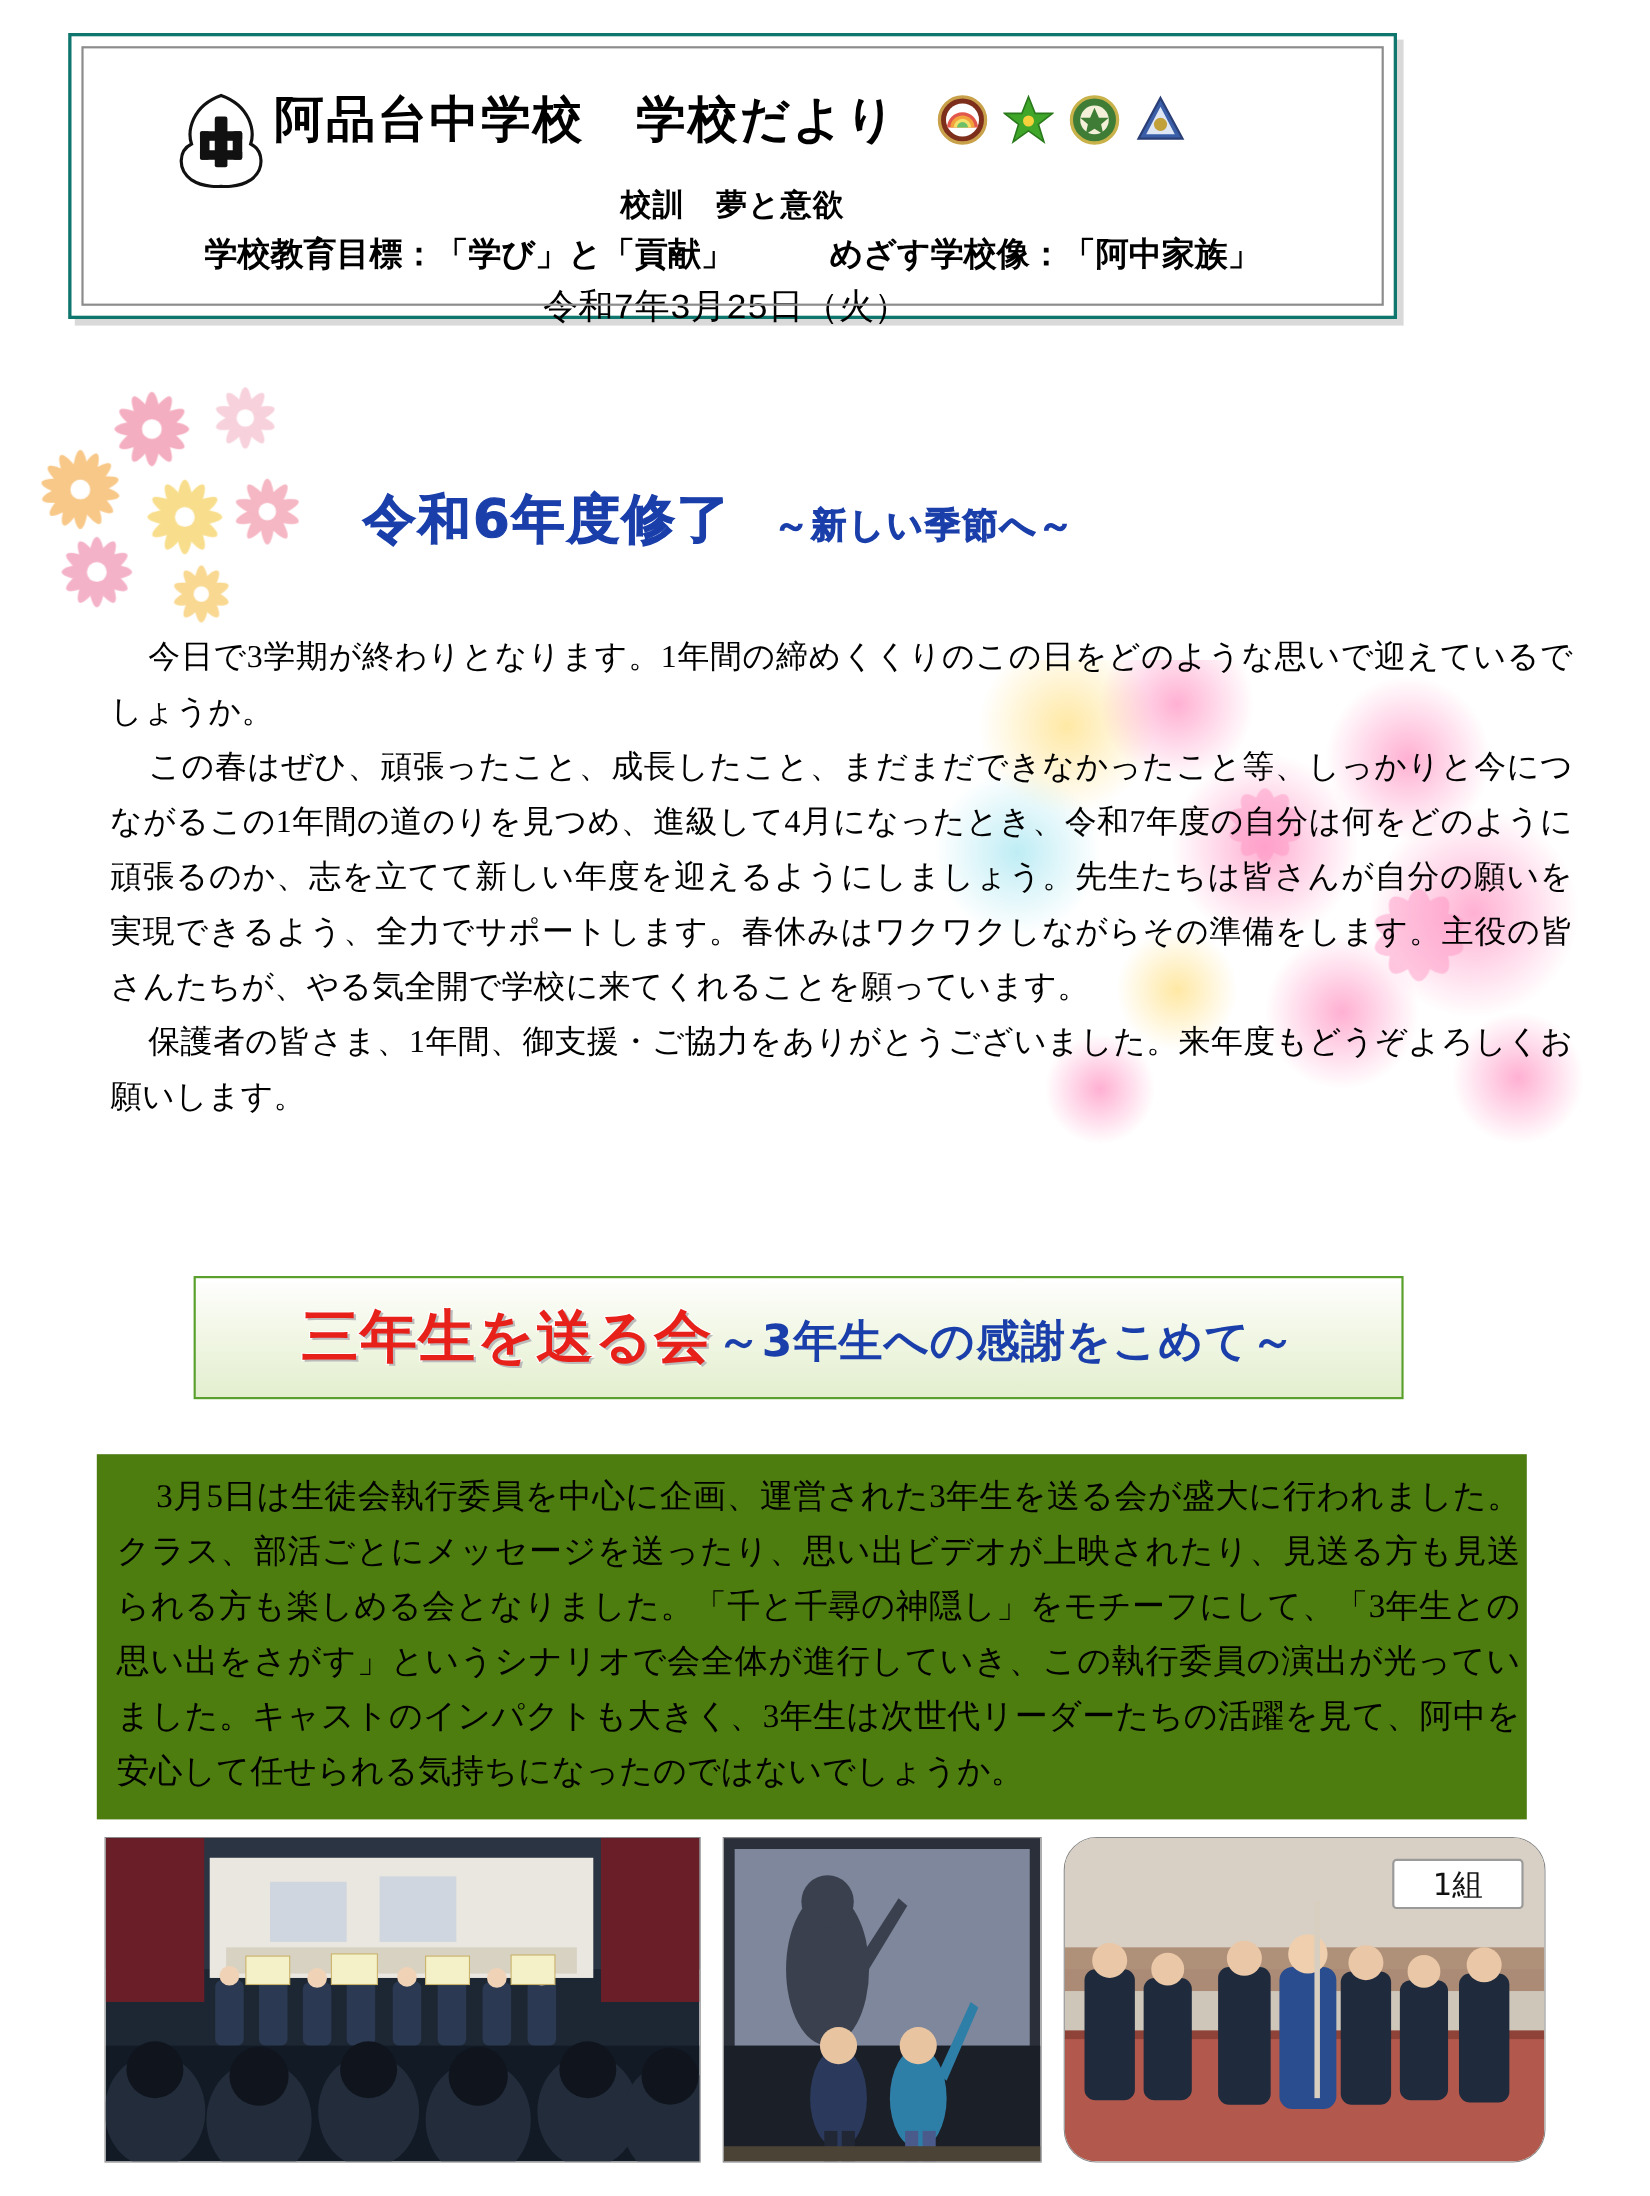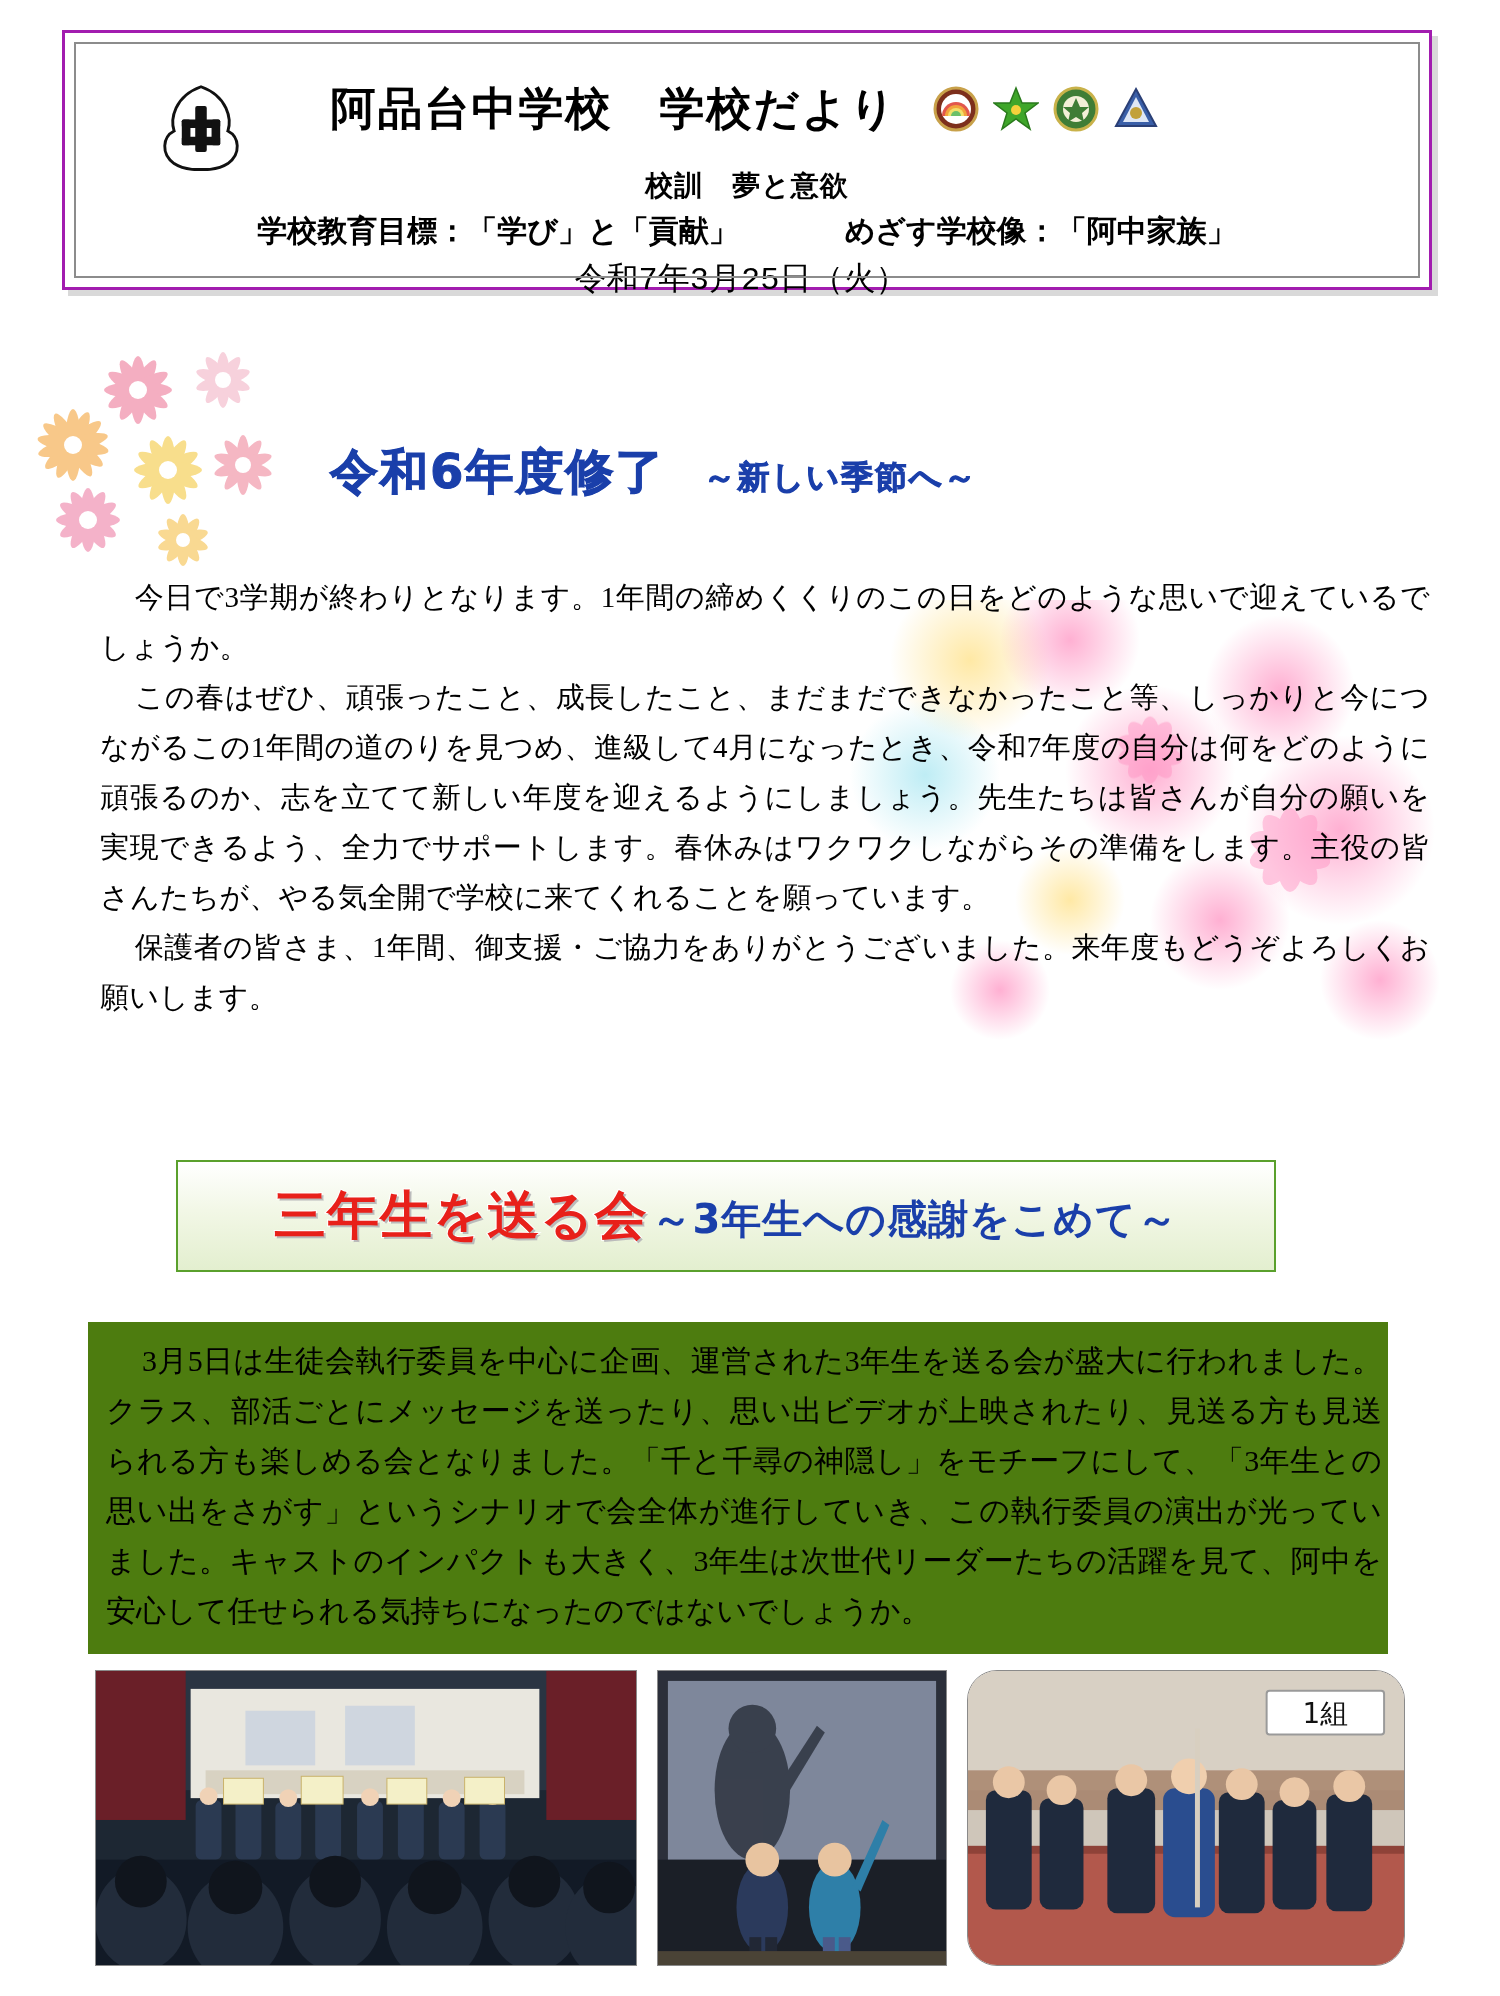--- a/index.html
+++ b/index.html
@@ -15,23 +15,23 @@
     font-family: "Liberation Serif", "DejaVu Serif", serif;
     color: #000000;
     overflow: hidden;
   }
 
   
   .header-frame {
     position: absolute;
     left: 62px;
     top: 30px;
-    width: 1370px;
+    width: 1208px;
     height: 260px;
-    border: 3px solid #a21caf;
+    border: 3px solid #0f766e;
     background: #ffffff;
     box-sizing: border-box;
     box-shadow: 6px 6px 0 0 #d9d9d9;
   }
   .header-frame::after {
     content: "";
     position: absolute;
     left: 9px; top: 9px; right: 9px; bottom: 9px;
     border: 2px solid #8c8c8c;
     pointer-events: none;
@@ -87,21 +87,21 @@
     font-family: "DejaVu Sans", "Liberation Sans", sans-serif;
     font-size: 28px;
     font-weight: bold;
     letter-spacing: 1px;
   }
   .goals {
     position: absolute;
     left: 0; right: 0;
     top: 160px;
     text-align: center;
-    font-family: Liberation Mono, monospace;
+    font-family: Liberation Sans, sans-serif;
     font-size: 30px;
     font-weight: bold;
     letter-spacing: 0px;
   }
   .goals .gap { display: inline-block; width: 70px; }
   .issue-date {
     position: absolute;
     left: 0; right: 12px;
     top: 206px;
     text-align: center;

